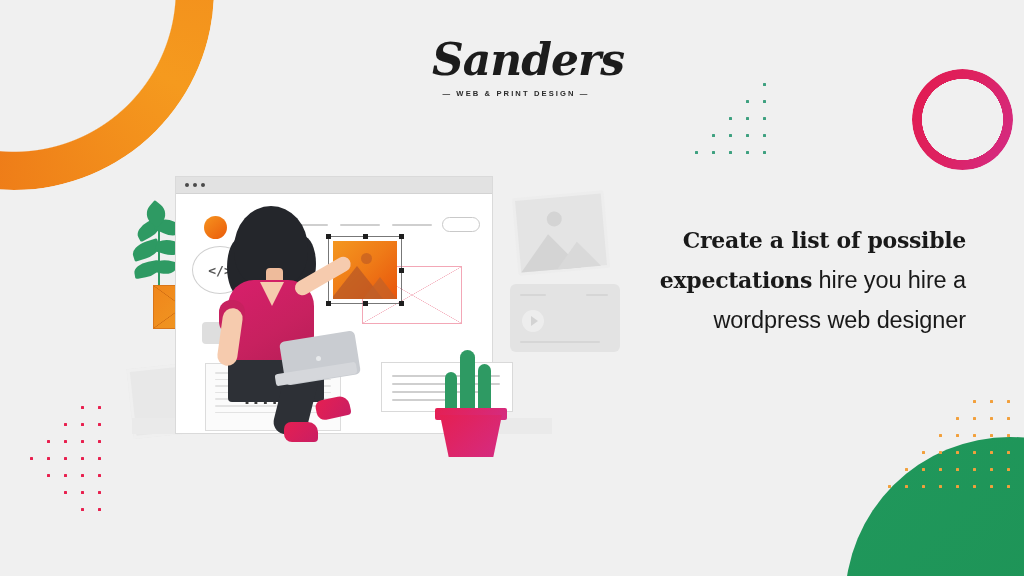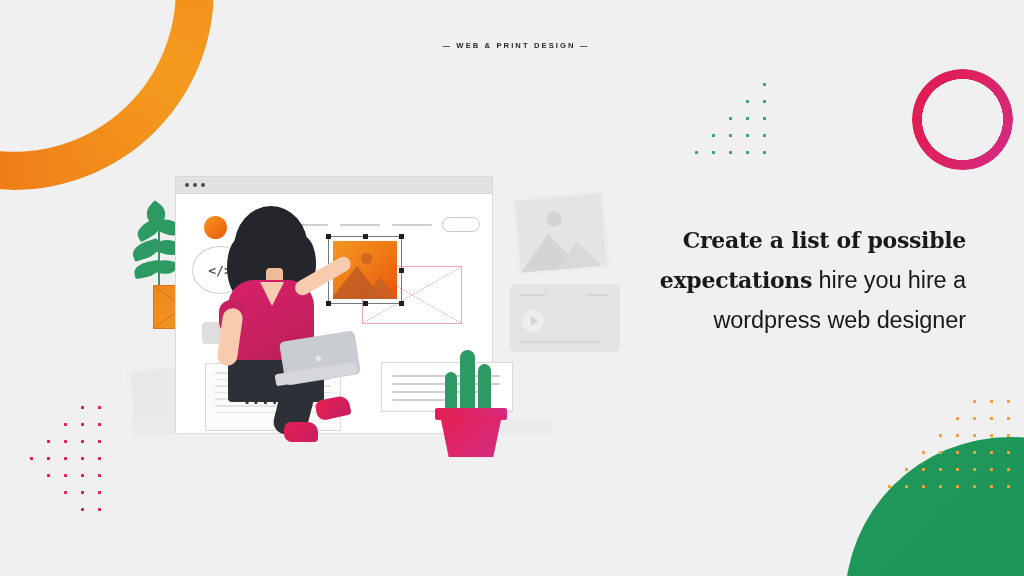--- a/index.html
+++ b/index.html
@@ -244,20 +244,21 @@
       <i style="left: 17px; top: 85px; background: rgb(242, 160, 60);"></i>
       <i style="left: 34px; top: 85px; background: rgb(242, 160, 60);"></i>
       <i style="left: 51px; top: 85px; background: rgb(242, 160, 60);"></i>
       <i style="left: 68px; top: 85px; background: rgb(242, 160, 60);"></i>
       <i style="left: 85px; top: 85px; background: rgb(242, 160, 60);"></i>
       <i style="left: 102px; top: 85px; background: rgb(242, 160, 60);"></i>
       <i style="left: 119px; top: 85px; background: rgb(242, 160, 60);"></i>
     </div>
 
   <div class="logo">
+    <div class="logo-word">Sanders</div>
     <div class="logo-sub">— WEB &amp; PRINT DESIGN —</div>
   </div>
 
   <div class="headline">
     <span class="hl-strong">Create a list of possible expectations</span><span class="hl-rest"> hire you hire a wordpress web designer</span>
   </div>
 
   <div class="illo">
 
     <div class="bg-card img-ph">

